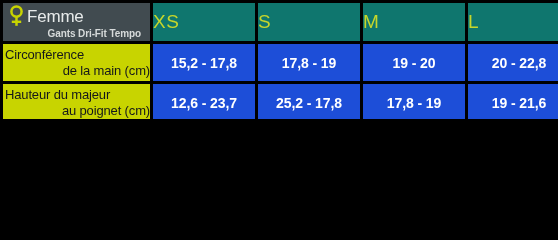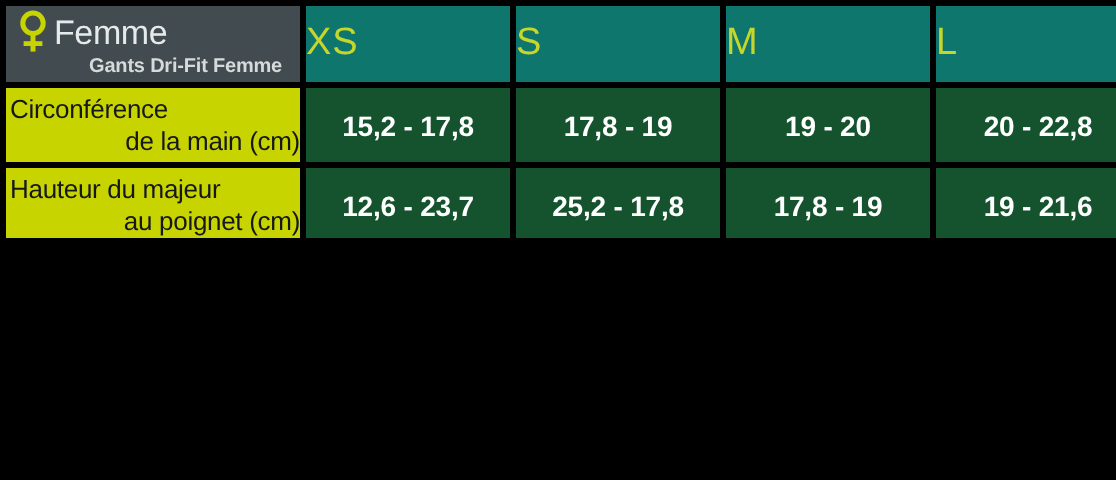--- a/index.html
+++ b/index.html
@@ -106,21 +106,21 @@
     line-height: 1.18;
     text-align: right;
     padding: 0 8px 0 6px;
     letter-spacing: -0.15px;
   }
   .row-label .l1 { display: block; text-align: left; padding-left: 2px; }
   .row-label .l2 { display: block; }
 
   
   .val-cell {
-    background: #14532d;
+    background: #1d4ed8;
     color: #FFFFFF;
     text-align: center;
     font-size: 14px;
     font-weight: 700;
     letter-spacing: -0.1px;
   }
 </style>
 </head>
 <body>
 
@@ -138,21 +138,21 @@
         <td class="brand-cell">
           <div class="brand-inner">
             <div class="brand-top">
               <svg class="venus-icon" viewBox="0 0 15 22" aria-hidden="true">
                 <circle cx="7.5" cy="6.6" r="5.1" fill="none" stroke="#C8D400" stroke-width="2.5"></circle>
                 <rect x="6.25" y="11.6" width="2.5" height="9.2" fill="#C8D400"></rect>
                 <rect x="2.8" y="15.6" width="9.4" height="2.4" fill="#C8D400"></rect>
               </svg>
               <span class="brand-title">Femme</span>
             </div>
-            <div class="brand-sub">Gants Dri-Fit Femme</div>
+            <div class="brand-sub">Gants Dri-Fit Tempo</div>
           </div>
         </td>
         <td class="size-head">XS</td>
         <td class="size-head">S</td>
         <td class="size-head">M</td>
         <td class="size-head">L</td>
       </tr>
 
       <tr class="row-data">
         <td class="row-label">

